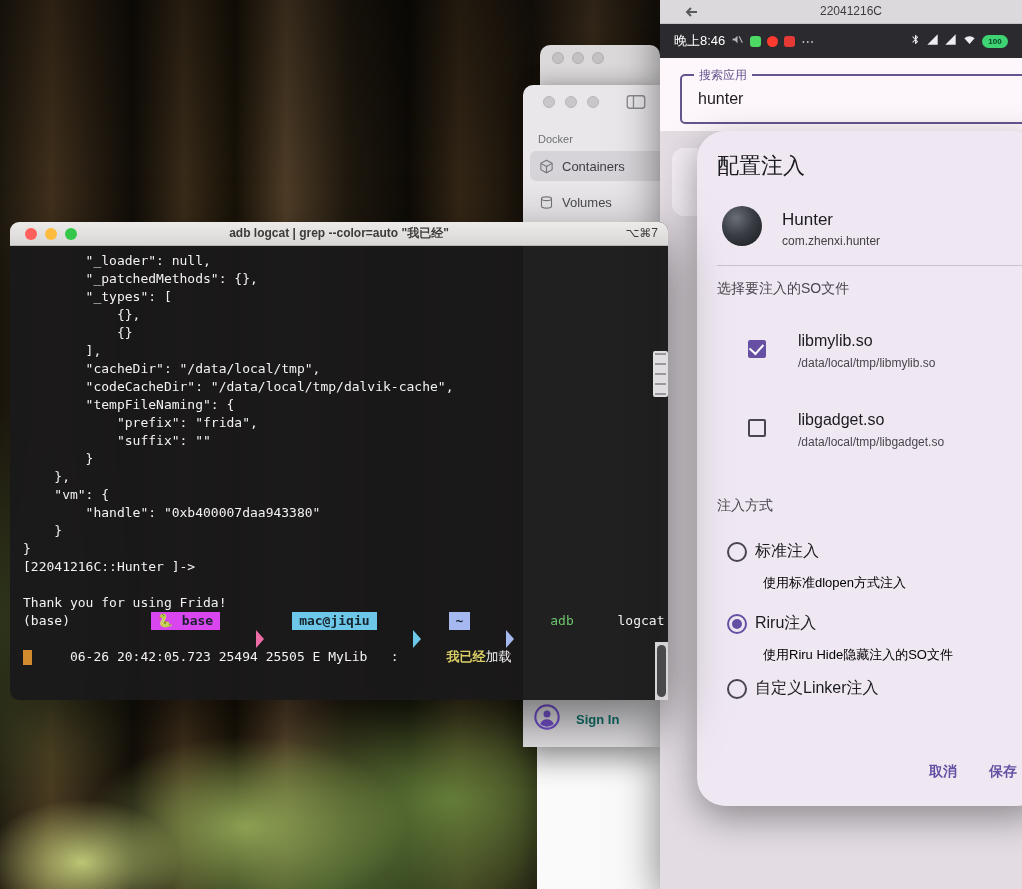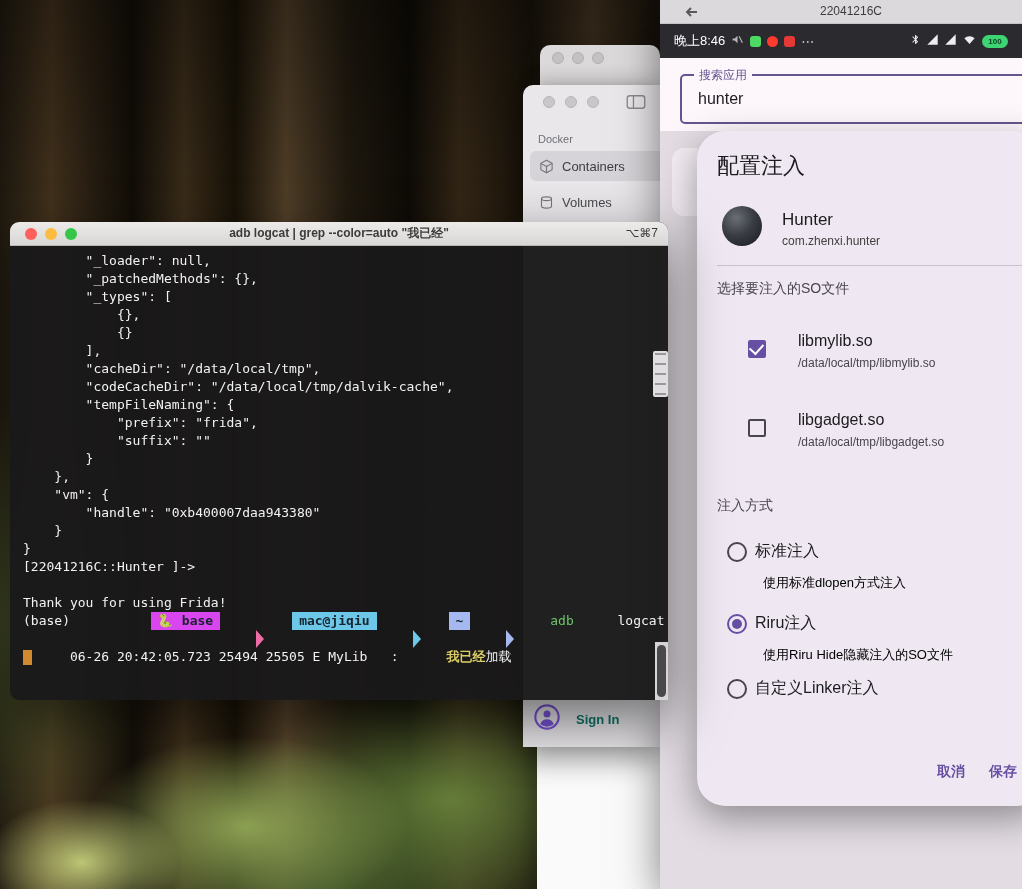--- a/index.html
+++ b/index.html
@@ -93,21 +93,21 @@
   .checkbox.checked{background:#6750a4;}
   .checkbox.checked::after{content:"";position:absolute;left:4px;top:1px;width:7px;height:11px;border:solid #fff;border-width:0 2px 2px 0;transform:rotate(42deg);}
   .checkbox.unchecked{border:2px solid #48454e;background:transparent;}
   .so-name{position:absolute;left:101px;font-size:16px;color:#1b1b1f;}
   .so-path{position:absolute;left:101px;font-size:12px;color:#48454e;text-align:center;}
   .radio{position:absolute;left:30px;width:20px;height:20px;border-radius:50%;border:2px solid #48454e;box-sizing:border-box;}
   .radio.selected{border-color:#6750a4;}
   .radio.selected::after{content:"";position:absolute;left:3px;top:3px;width:10px;height:10px;border-radius:50%;background:#6750a4;}
   .radio-label{position:absolute;left:58px;font-size:16px;color:#1b1b1f;}
   .radio-desc{position:absolute;left:58px;font-size:13px;color:#000000;margin-left:8px;}
-  .dlg-actions{position:absolute;right:22px;top:628px;display:flex;gap:12px;}
+  .dlg-actions{position:absolute;right:22px;top:628px;display:flex;gap:20px;}
   .dlg-btn{font-size:14px;font-weight:bold;color:#6750a4;background:none;border:none;padding:4px 6px;cursor:pointer;font-family:"Liberation Sans",sans-serif;}
   
   .terminal{
     position:absolute;left:10px;top:222px;width:658px;height:478px;z-index:10;
     border-radius:9px;box-shadow:0 20px 55px rgba(0,0,0,.55);
     background:rgba(26,25,26,.97);
   }
   .t-titlebar{position:relative;height:24px;border-radius:9px 9px 0 0;
     background:linear-gradient(180deg,#ecebe9,#d9d7d5);border-bottom:1px solid #b9b7b5;box-sizing:border-box;}
   .t-light{position:absolute;top:6px;width:12px;height:12px;border-radius:50%;}

